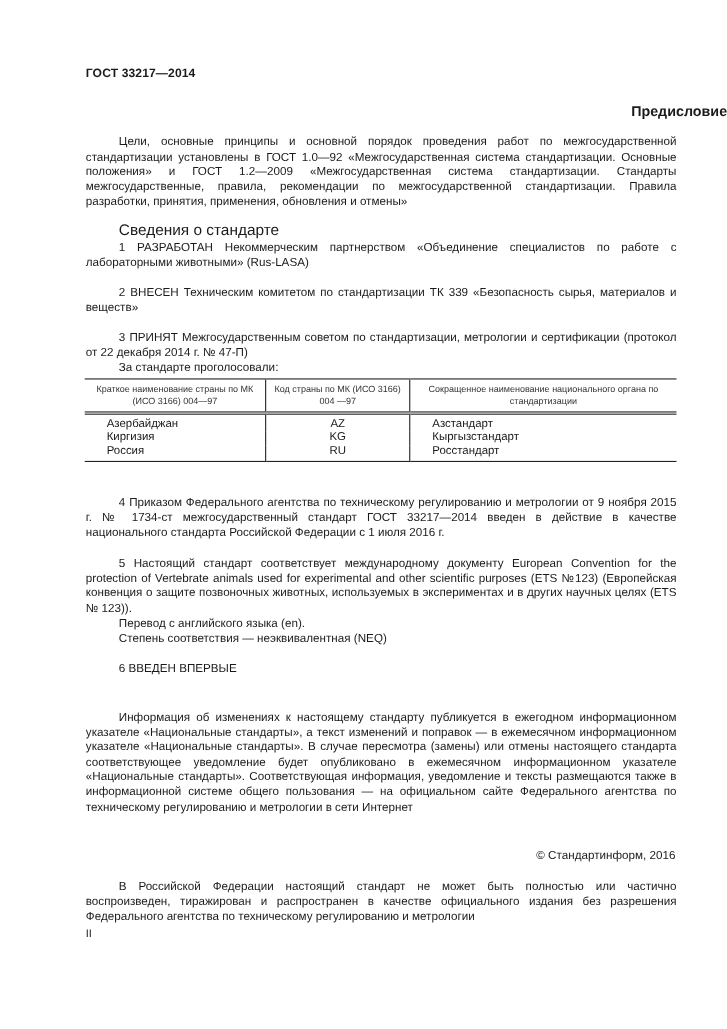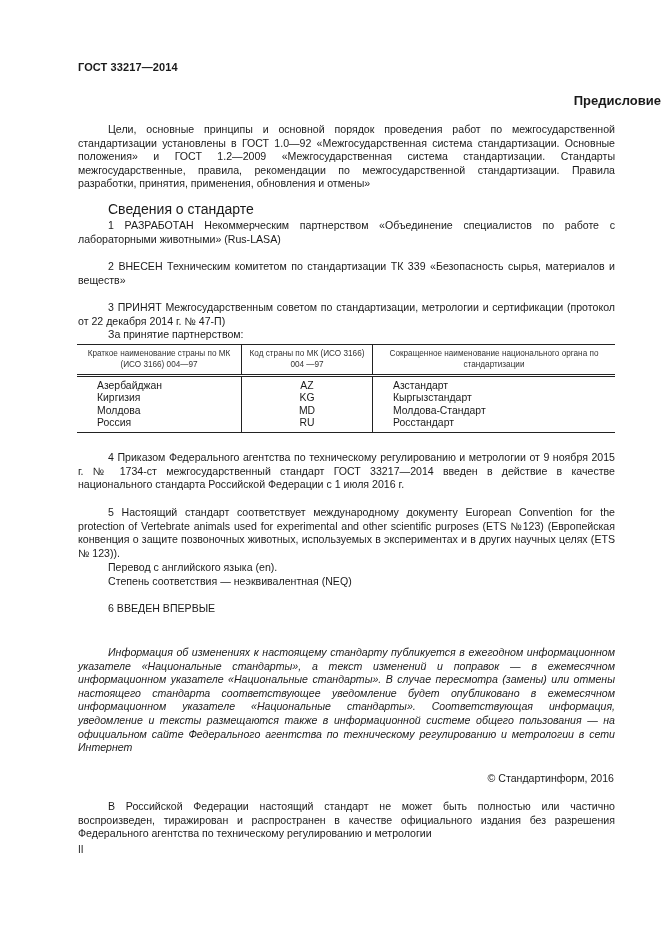--- a/index.html
+++ b/index.html
@@ -6,21 +6,21 @@
   body {
     width: 661px; height: 935px; position: relative; overflow: hidden;
     font-family: "Liberation Sans", sans-serif; color: #1a1a1a;
   }
   .doc-code { position: absolute; left: 78px; top: 61px; font-size: 11px; font-weight: bold; letter-spacing: 0.1px; }
   .title { position: absolute; left: 0; width: 661px; top: 93px; text-align: right; font-size: 13px; font-weight: bold; }
   .text { font-size: 10.6px; line-height: 13.6px; text-align: justify; }
   .blk { position: absolute; left: 78px; width: 537px; }
   .ind { text-indent: 30px; }
   .sub { font-size: 14px; font-weight: normal; }
-  .italic { font-style: italic; }
+  .italic { }
   table.vote {
     position: absolute; left: 77px; top: 344px; width: 538px;
     border-collapse: collapse; font-size: 10.4px;
   }
   table.vote th {
     font-weight: normal; font-size: 8.2px; line-height: 10.5px; color: #333;
     border-top: 1px solid #222; border-bottom: 3px double #222; padding: 4px 3px 4px 3px;
     text-align: center; vertical-align: middle; height: 20px;
   }
   table.vote th + th, table.vote td + td { border-left: 1px solid #222; }
@@ -39,45 +39,40 @@
 <div class="doc-code">ГОСТ 33217—2014</div>
 <div class="title">Предисловие</div>
 
 <div class="blk text ind" style="top:123px;">Цели, основные принципы и основной порядок проведения работ по межгосударственной стандартизации установлены в ГОСТ 1.0—92 «Межгосударственная система стандартизации. Основные положения» и ГОСТ 1.2—2009 «Межгосударственная система стандартизации. Стандарты межгосударственные, правила, рекомендации по межгосударственной стандартизации. Правила разработки, принятия, применения, обновления и отмены»</div>
 
 <div class="blk sub ind" style="top:201px;">Сведения о стандарте</div>
 
 <div class="blk text ind" style="top:219px;">1 РАЗРАБОТАН  Некоммерческим партнерством «Объединение специалистов по работе с лабораторными животными» (Rus-LASA)</div>
 <div class="blk text ind" style="top:260px;">2 ВНЕСЕН Техническим комитетом по стандартизации ТК 339 «Безопасность сырья, материалов и веществ»</div>
 <div class="blk text ind" style="top:301px;">3 ПРИНЯТ Межгосударственным советом по стандартизации, метрологии и сертификации (протокол от 22 декабря 2014 г. № 47-П)</div>
-<div class="blk text ind" style="top:328px;">За принятие партнерством:</div>
+<div class="blk text ind" style="top:328px;">За стандарте проголосовали:</div>
 
 <table class="vote">
   <thead>
     <tr>
       <th class="c1h" style="width:140px;">Краткое наименование страны по МК (ИСО 3166) 004—97</th>
       <th style="width:124px;">Код страны по МК (ИСО 3166) 004 —97</th>
       <th>Сокращенное наименование национального органа по стандартизации</th>
     </tr>
   </thead>
   <tbody>
     <tr>
       <td class="c1">Азербайджан</td>
       <td class="c2">AZ</td>
       <td class="c3">Азстандарт</td>
     </tr>
     <tr>
       <td class="c1">Киргизия</td>
       <td class="c2">KG</td>
       <td class="c3">Кыргызстандарт</td>
-    </tr>
-    <tr>
-      <td class="c1">Молдова</td>
-      <td class="c2">MD</td>
-      <td class="c3">Молдова-Стандарт</td>
     </tr>
     <tr>
       <td class="c1">Россия</td>
       <td class="c2">RU</td>
       <td class="c3">Росстандарт</td>
     </tr>
   </tbody>
 </table>
 
 <div class="blk text ind" style="top:451px;">4 Приказом Федерального агентства по техническому регулированию и метрологии от 9 ноября 2015 г. № 1734-ст межгосударственный стандарт ГОСТ 33217—2014 введен в действие в качестве национального стандарта Российской Федерации с 1 июля 2016 г.</div>

